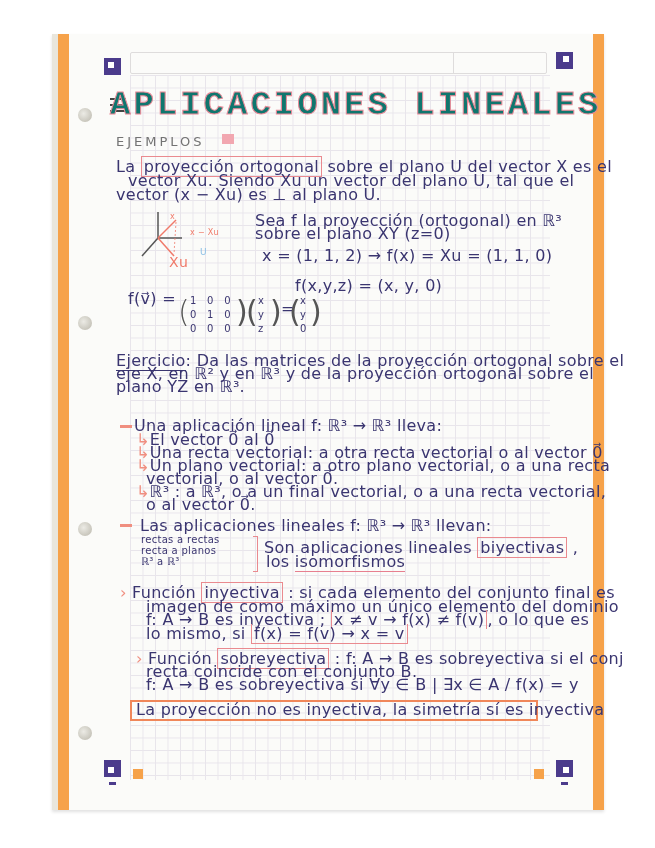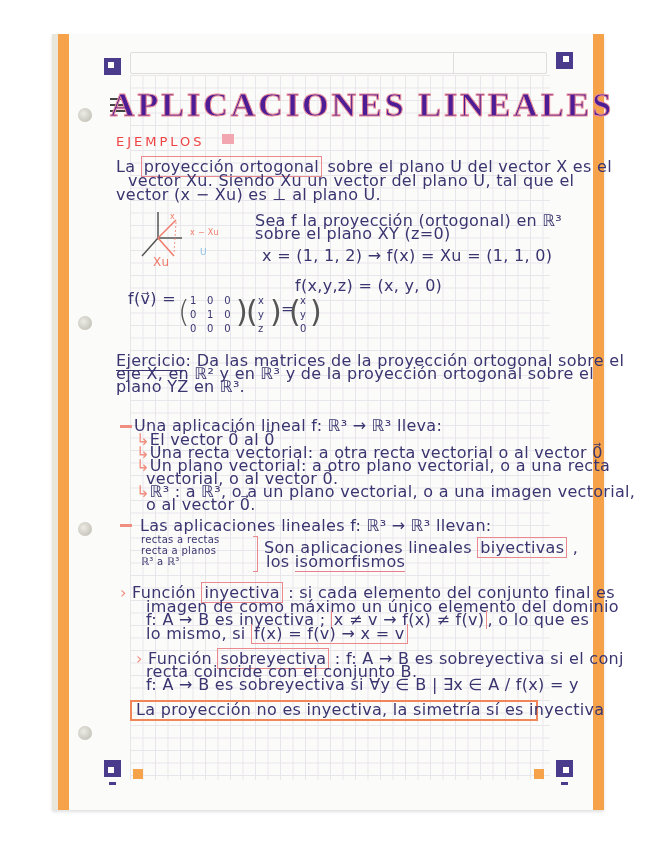--- a/index.html
+++ b/index.html
@@ -16,21 +16,21 @@
   .topbox-divider{position:absolute;left:453px;top:52px;width:1px;height:22px;background:#dedcdc;}
   .corner{position:absolute;width:17px;height:17px;background:#4b3b8c;}
   .corner::after{content:"";position:absolute;width:6px;height:6px;background:#fff;}
   .c-tl{left:104px;top:58px;} .c-tl::after{left:4px;top:4px;}
   .c-tr{left:556px;top:52px;} .c-tr::after{right:4px;top:4px;}
   .c-bl{left:104px;top:760px;} .c-bl::after{left:4px;bottom:4px;}
   .c-br{left:556px;top:760px;} .c-br::after{right:4px;bottom:4px;}
   .tick{position:absolute;width:7px;height:3px;background:#4b3b8c;}
   .osq{position:absolute;width:10px;height:10px;background:#f6a24a;}
   .hand{position:absolute;font-family:"DejaVu Sans",sans-serif;color:#3a3570;font-size:16px;line-height:13px;white-space:nowrap;letter-spacing:0.3px;}
-  .title{position:absolute;left:110px;top:86px;font-family:Liberation Serif, serif;font-size:34px;letter-spacing:3px;color:#4c1d95;-webkit-text-stroke:1px #e88a98;font-weight:bold;}
+  .title{position:absolute;left:110px;top:86px;font-family:Liberation Mono, monospace;font-size:34px;letter-spacing:3px;color:#0f766e;-webkit-text-stroke:1px #e88a98;font-weight:bold;}
   .menu-lines{position:absolute;left:110px;top:98px;width:16px;}
   .menu-lines div{height:2px;background:#444;margin-bottom:4px;}
   .pink-sq{position:absolute;width:10px;height:8px;background:#f2a7b0;}
   .dash{position:absolute;width:12px;height:3px;background:#f08f80;}
   .box-red{border:1.5px solid #ea8a8f;padding:0 2px;}
   .box-orange{position:absolute;border:2px solid #f0875a;}
   .u-red{border-bottom:1.5px solid #e77f8f;}
   .arrow-or{color:#f08f80;}
   .bracket{position:absolute;border:1.5px solid #ea8a8f;}
   svg{position:absolute;}
@@ -59,38 +59,38 @@
 <div class="tick" style="left:561px;top:782px"></div>
 <div class="osq" style="left:133px;top:769px"></div>
 <div class="osq" style="left:534px;top:769px"></div>
 
 <div class="menu-lines">
     <div></div>
     <div></div>
     <div></div>
   </div>
 <div class="title">APLICACIONES LINEALES</div>
-<div class="hand" style="left:116px;top:135px;font-size:13px;letter-spacing:3px;color:#ef4444">EJEMPLOS</div>
+<div class="hand" style="left:116px;top:135px;font-size:13px;letter-spacing:3px;color:#737373">EJEMPLOS</div>
 <div class="pink-sq" style="left:222px;top:134px;width:12px;height:10px"></div>
 
 <div class="hand" style="left:116px;top:160px"><span>La </span><span class="box-red">proyección ortogonal</span><span> sobre el plano U del vector X es el</span></div>
 <div class="hand" style="left:128px;top:174px">vector  Xu. Siendo Xu un vector del plano U, tal que el</div>
 <div class="hand" style="left:116px;top:188px">vector (x − Xu) es ⊥ al plano U.</div>
 
 <svg style="left:138px;top:208px" width="90" height="60">
   <line x1="20" y1="4" x2="20" y2="30" stroke="#555" stroke-width="1.5"></line>
   <line x1="20" y1="30" x2="44" y2="30" stroke="#555" stroke-width="1.5"></line>
   <line x1="20" y1="30" x2="4" y2="48" stroke="#555" stroke-width="1.5"></line>
   <line x1="20" y1="30" x2="38" y2="12" stroke="#f07a6a" stroke-width="1.5"></line>
   <line x1="20" y1="30" x2="36" y2="48" stroke="#f07a6a" stroke-width="1.5"></line>
   <line x1="38" y1="14" x2="36" y2="46" stroke="#f07a6a" stroke-width="0.8" stroke-dasharray="2,2"></line>
 </svg>
 <div class="hand" style="left:170px;top:210px;font-size:8px;color:#f07a6a">x</div>
 <div class="hand" style="left:190px;top:226px;font-size:8px;color:#f07a6a">x − Xu</div>
-<div class="hand" style="left:153px;top:256px;font-size:12px;color:#f07a6a">Xu</div>
+<div class="hand" style="left:169px;top:256px;font-size:14px;color:#f07a6a">Xu</div>
 <div class="hand" style="left:200px;top:246px;font-size:9px;color:#8cc0e6">U</div>
 
 <div class="hand" style="left:255px;top:214px">Sea f la proyección (ortogonal) en ℝ³</div>
 <div class="hand" style="left:255px;top:227px">sobre el plano  XY (z=0)</div>
 <div class="hand" style="left:262px;top:249px">x = (1, 1, 2)  →  f(x) = Xu = (1, 1, 0)</div>
 <div class="hand" style="left:295px;top:279px">f(x,y,z) = (x, y, 0)</div>
 
 <div class="hand" style="left:128px;top:292px">f(v⃗) =</div>
 <div class="hand" style="left:178px;top:292px;font-size:30px;line-height:40px;color:#555;font-weight:lighter">(</div>
 <div class="hand" style="left:190px;top:294px;font-size:10px;line-height:14px">
@@ -114,21 +114,21 @@
 <div class="hand" style="left:116px;top:354px"><span class="u-red" style="border-color:#3a3570">Ejercicio</span><span>: Da las matrices de la proyección ortogonal sobre el</span></div>
 <div class="hand" style="left:116px;top:367px">eje X, en ℝ² y en ℝ³ y de la proyección ortogonal sobre el</div>
 <div class="hand" style="left:116px;top:380px">plano YZ en ℝ³.</div>
 
 <div class="dash" style="left:120px;top:425px"></div>
 <div class="hand" style="left:134px;top:419px">Una aplicación lineal f: ℝ³ → ℝ³ lleva:</div>
 <div class="hand" style="left:136px;top:433px"><span class="arrow-or">↳</span><span>El vector 0⃗ al 0⃗</span></div>
 <div class="hand" style="left:136px;top:446px"><span class="arrow-or">↳</span><span>Una recta vectorial: a otra recta vectorial o al vector 0⃗</span></div>
 <div class="hand" style="left:136px;top:459px"><span class="arrow-or">↳</span><span>Un plano vectorial: a otro plano vectorial, o a una recta</span></div>
 <div class="hand" style="left:146px;top:472px">vectorial, o al vector 0⃗.</div>
-<div class="hand" style="left:136px;top:485px"><span class="arrow-or">↳</span><span>ℝ³ : a ℝ³, o a un plano vectorial, o a una imagen vectorial,</span></div>
+<div class="hand" style="left:136px;top:485px"><span class="arrow-or">↳</span><span>ℝ³ : a ℝ³, o a un final vectorial, o a una recta vectorial,</span></div>
 <div class="hand" style="left:146px;top:498px">o al vector 0⃗.</div>
 
 <div class="dash" style="left:120px;top:524px"></div>
 <div class="hand" style="left:140px;top:519px">Las aplicaciones lineales f: ℝ³ → ℝ³ llevan:</div>
 <div class="hand" style="left:141px;top:534px;font-size:10px;line-height:11px">
   <span>rectas a rectas</span><br><span>recta a planos</span><br><span>ℝ³ a ℝ³</span>
 </div>
 <div class="bracket" style="left:253px;top:536px;width:4px;height:34px;border-left:none"></div>
 <div class="hand" style="left:264px;top:541px"><span>Son aplicaciones lineales </span><span class="box-red">biyectivas</span><span> ,</span></div>
 <div class="hand" style="left:266px;top:555px"><span>los </span><span class="u-red">isomorfismos</span></div>

